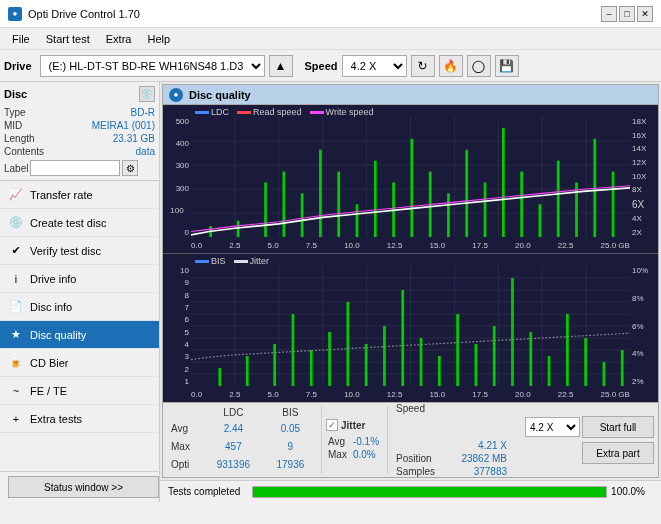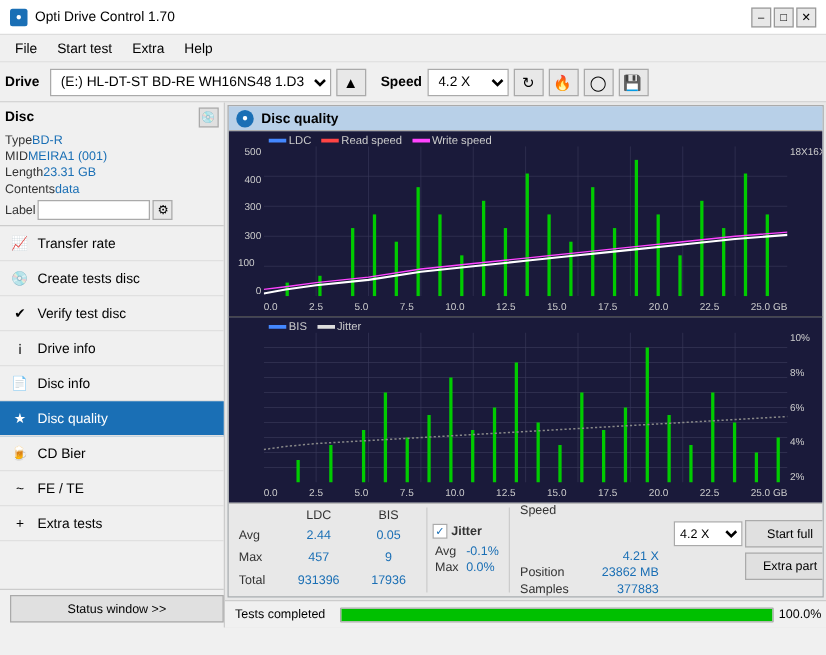--- a/index.html
+++ b/index.html
@@ -21,27 +21,27 @@
     .toolbar-label { font-size: 11px; font-weight: bold; margin-right: 4px; }
     .drive-select { height: 22px; font-size: 11px; border: 1px solid #aaa; background: white; padding: 0 4px; min-width: 200px; }
     .toolbar-icon-btn { width: 24px; height: 22px; border: 1px solid #aaa; background: #e8e8e8; cursor: pointer; display: flex; align-items: center; justify-content: center; font-size: 12px; }
     .speed-label { font-size: 11px; font-weight: bold; margin-left: 8px; }
     .speed-select { height: 22px; font-size: 11px; border: 1px solid #aaa; background: white; padding: 0 4px; width: 65px; }
     
     
     .main { display: flex; height: calc(524px - 28px - 22px - 32px - 22px); }
     
     
-    .sidebar { width: 180px; background: #f0f0f0; border-right: 1px solid #ccc; display: flex; flex-direction: column; }
+    .sidebar { width: 160px; background: #f0f0f0; border-right: 1px solid #ccc; display: flex; flex-direction: column; }
     
     
     .disc-panel { padding: 4px; border-bottom: 1px solid #ccc; }
     .disc-header { display: flex; align-items: center; justify-content: space-between; margin-bottom: 4px; }
     .disc-title { font-weight: bold; font-size: 11px; }
-    .disc-row { display: flex; align-items: center; padding: 1px 0; }
+    .disc-row { display: flex; justify-content: space-between; align-items: center; padding: 1px 0; gap: 22px; }
     .disc-key { color: #333; font-size: 10px; }
     .disc-val { color: #1a6fb5; font-size: 10px; }
     .label-row { display: flex; align-items: center; gap: 2px; margin-top: 2px; }
     .label-input { height: 16px; width: 90px; border: 1px solid #aaa; font-size: 10px; padding: 0 2px; }
     .label-btn { width: 16px; height: 16px; border: 1px solid #aaa; background: #e8e8e8; cursor: pointer; font-size: 10px; display: flex; align-items: center; justify-content: center; }
     
     
     .nav-item { height: 28px; display: flex; align-items: center; padding: 0 8px; cursor: pointer; gap: 6px; font-size: 11px; border-bottom: 1px solid #e0e0e0; }
     .nav-item.active { background: #1a6fb5; color: white; }
     .nav-icon { width: 16px; height: 16px; display: flex; align-items: center; justify-content: center; flex-shrink: 0; }
@@ -135,21 +135,21 @@
       </div>
     </div>
 
     <div>
       <div class="nav-item">
         <div class="nav-icon">📈</div>
         <span>Transfer rate</span>
       </div>
       <div class="nav-item">
         <div class="nav-icon">💿</div>
-        <span>Create tests disc</span>
+        <span>Create test disc</span>
       </div>
       <div class="nav-item">
         <div class="nav-icon">✔</div>
         <span>Verify test disc</span>
       </div>
       <div class="nav-item">
         <div class="nav-icon">ℹ</div>
         <span>Drive info</span>
       </div>
       <div class="nav-item">
@@ -208,21 +208,21 @@
 
           <div style="position:absolute;left:0;top:12px;bottom:16px;width:28px;display:flex;flex-direction:column;justify-content:space-between;padding:0 2px;">
             <span style="font-size:8px;color:#ccc;text-align:right;">500</span>
             <span style="font-size:8px;color:#ccc;text-align:right;">400</span>
             <span style="font-size:8px;color:#ccc;text-align:right;">300</span>
             <span style="font-size:8px;color:#ccc;text-align:right;">300</span>
             <span style="font-size:8px;color:#ccc;text-align:center;">100</span>
             <span style="font-size:8px;color:#ccc;text-align:right;">0</span>
           </div>
 
-          <div style="position:absolute;right:0;top:12px;bottom:16px;width:28px;display:flex;flex-direction:row;justify-content:space-between;padding:0 2px;">
+          <div style="position:absolute;right:0;top:12px;bottom:16px;width:28px;display:flex;flex-direction:column;justify-content:space-between;padding:0 2px;">
             <span style="font-size:8px;color:#ccc;">18X</span>
             <span style="font-size:8px;color:#ccc;">16X</span>
             <span style="font-size:8px;color:#ccc;">14X</span>
             <span style="font-size:8px;color:#ccc;">12X</span>
             <span style="font-size:8px;color:#ccc;">10X</span>
             <span style="font-size:8px;color:#ccc;">8X</span>
             <span style="font-size:10px;color:#ccc;">6X</span>
             <span style="font-size:8px;color:#ccc;">4X</span>
             <span style="font-size:8px;color:#ccc;">2X</span>
           </div>
@@ -292,20 +292,32 @@
             <div style="display:flex;align-items:center;gap:2px;">
               <div style="width:14px;height:3px;background:#4488ff;"></div>
               <span style="font-size:9px;color:#ccc;">BIS</span>
             </div>
             <div style="display:flex;align-items:center;gap:2px;">
               <div style="width:14px;height:3px;background:#dddddd;"></div>
               <span style="font-size:9px;color:#ccc;">Jitter</span>
             </div>
           </div>
 
+          <div style="position:absolute;left:0;top:12px;bottom:16px;width:28px;display:flex;flex-direction:column;justify-content:space-between;padding:0 2px;">
+            <span style="font-size:8px;color:#ccc;text-align:right;">10</span>
+            <span style="font-size:8px;color:#ccc;text-align:right;">9</span>
+            <span style="font-size:8px;color:#ccc;text-align:right;">8</span>
+            <span style="font-size:8px;color:#ccc;text-align:right;">7</span>
+            <span style="font-size:8px;color:#ccc;text-align:right;">6</span>
+            <span style="font-size:8px;color:#ccc;text-align:right;">5</span>
+            <span style="font-size:8px;color:#ccc;text-align:right;">4</span>
+            <span style="font-size:8px;color:#ccc;text-align:right;">3</span>
+            <span style="font-size:8px;color:#ccc;text-align:right;">2</span>
+            <span style="font-size:8px;color:#ccc;text-align:right;">1</span>
+          </div>
 
           <div style="position:absolute;right:0;top:12px;bottom:16px;width:28px;display:flex;flex-direction:column;justify-content:space-between;padding:0 2px;">
             <span style="font-size:8px;color:#ccc;">10%</span>
             <span style="font-size:8px;color:#ccc;">8%</span>
             <span style="font-size:8px;color:#ccc;">6%</span>
             <span style="font-size:8px;color:#ccc;">4%</span>
             <span style="font-size:8px;color:#ccc;">2%</span>
           </div>
 
           <svg style="position:absolute;left:28px;right:28px;top:12px;bottom:16px;width:calc(100% - 56px);height:calc(100% - 28px);" viewBox="0 0 480 100" preserveAspectRatio="none">
@@ -385,21 +397,21 @@
                 <td style="color:#333;padding:1px 4px;">Avg</td>
                 <td style="color:#1a6fb5;padding:1px 6px;text-align:center;">2.44</td>
                 <td style="color:#1a6fb5;padding:1px 6px;text-align:center;">0.05</td>
               </tr>
               <tr>
                 <td style="color:#333;padding:1px 4px;">Max</td>
                 <td style="color:#1a6fb5;padding:1px 6px;text-align:center;">457</td>
                 <td style="color:#1a6fb5;padding:1px 6px;text-align:center;">9</td>
               </tr>
               <tr>
-                <td style="color:#333;padding:1px 4px;">Total</td>
+                <td style="color:#333;padding:1px 4px;">Opti</td>
                 <td style="color:#1a6fb5;padding:1px 6px;text-align:center;">931396</td>
                 <td style="color:#1a6fb5;padding:1px 6px;text-align:center;">17936</td>
               </tr>
             </tbody>
           </table>
 
           <div style="display:flex;flex-direction:column;justify-content:center;gap:2px;padding-left:4px;border-left:1px solid #ccc;">
             <div style="display:flex;align-items:center;gap:3px;margin-bottom:2px;">
               <div style="width:12px;height:12px;border:1px solid #aaa;background:white;display:flex;align-items:center;justify-content:center;font-size:9px;color:#1a6fb5;">✓</div>
               <span style="font-size:10px;font-weight:bold;color:#333;">Jitter</span>
@@ -444,16 +456,16 @@
           </div>
         </div>
       </div>
     </div>
 
     <div class="statusbar">
       <span style="font-size:10px;margin-left:8px;min-width:80px;">Tests completed</span>
       <div style="flex:1;height:12px;background:#e0e0e0;border:1px solid #aaa;margin:0 4px;border-radius:1px;overflow:hidden;">
         <div style="width:100%;height:100%;background:#00c000;"></div>
       </div>
-      <span style="font-size:10px;margin-right:4px;">100.0%</span>
+      <span style="font-size:10px;margin-right:16px;">100.0%</span>
     </div>
   </div>
 </div>
 
 </body></html>

